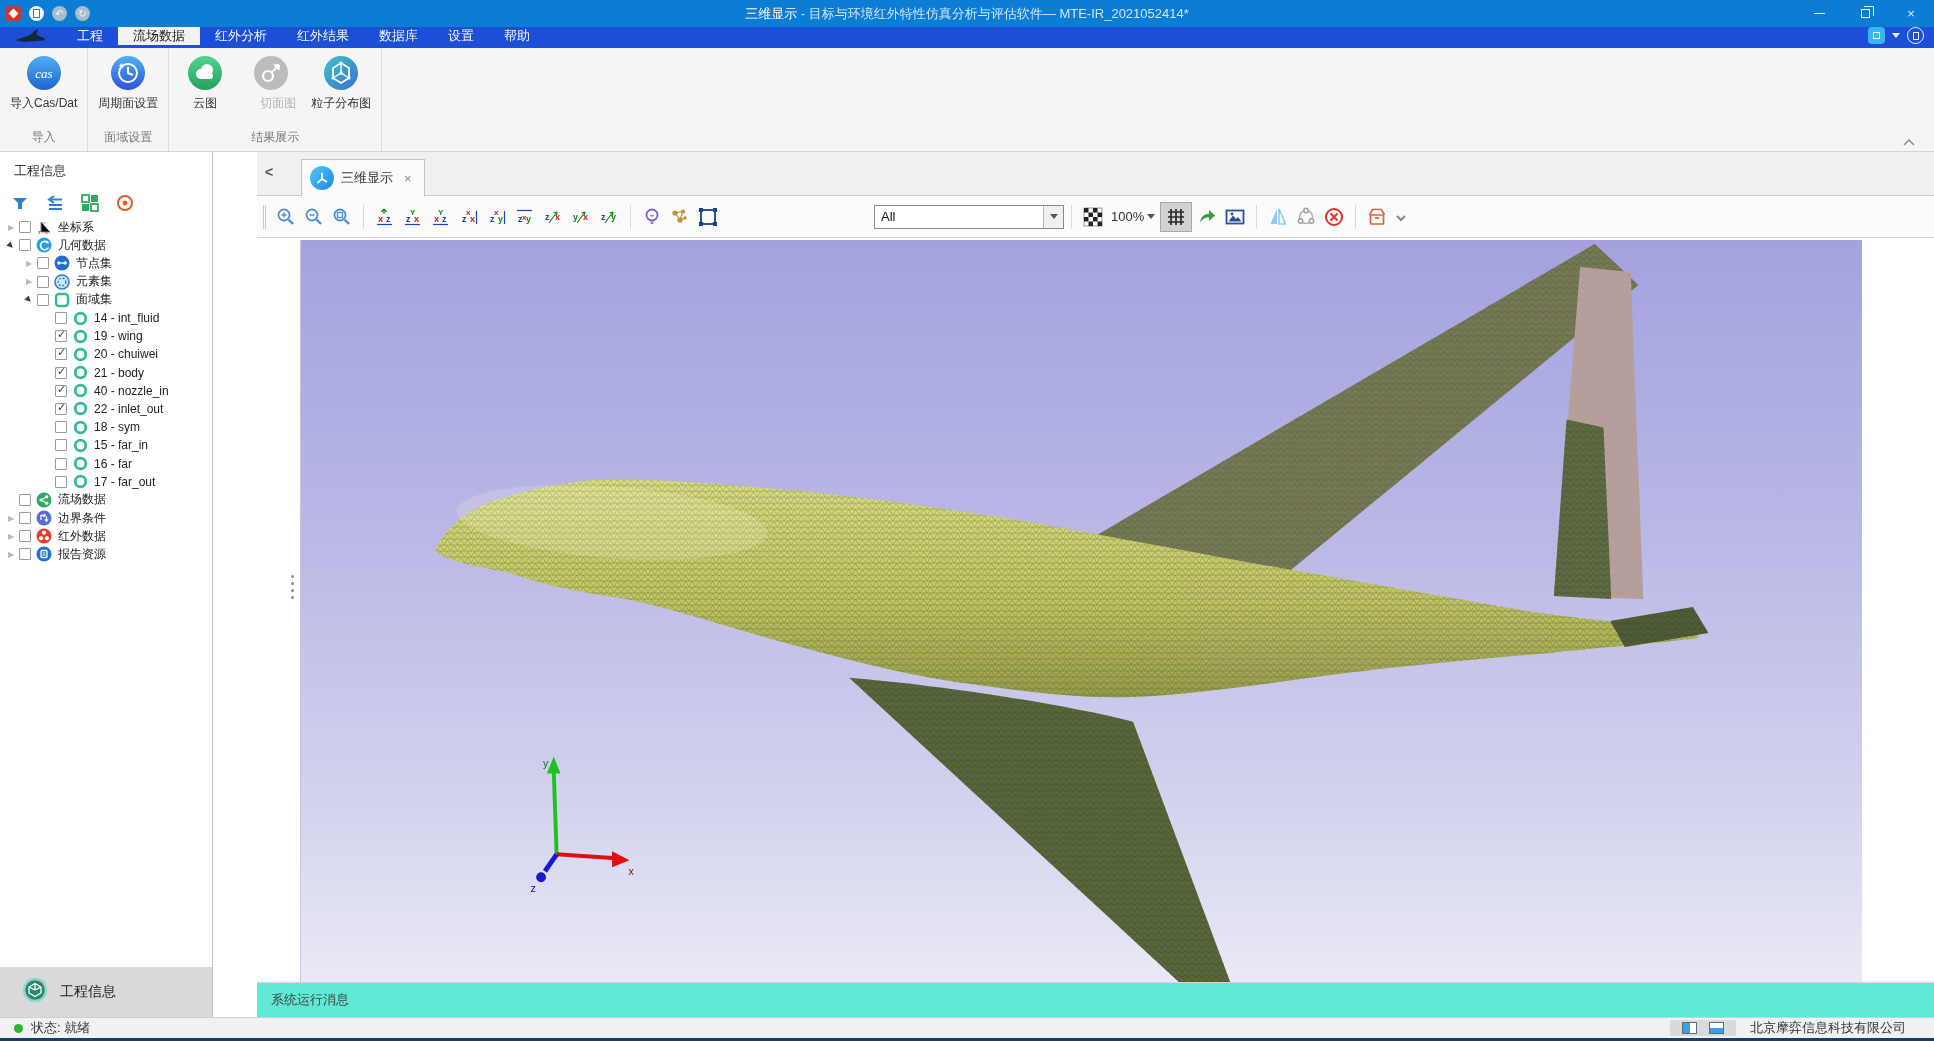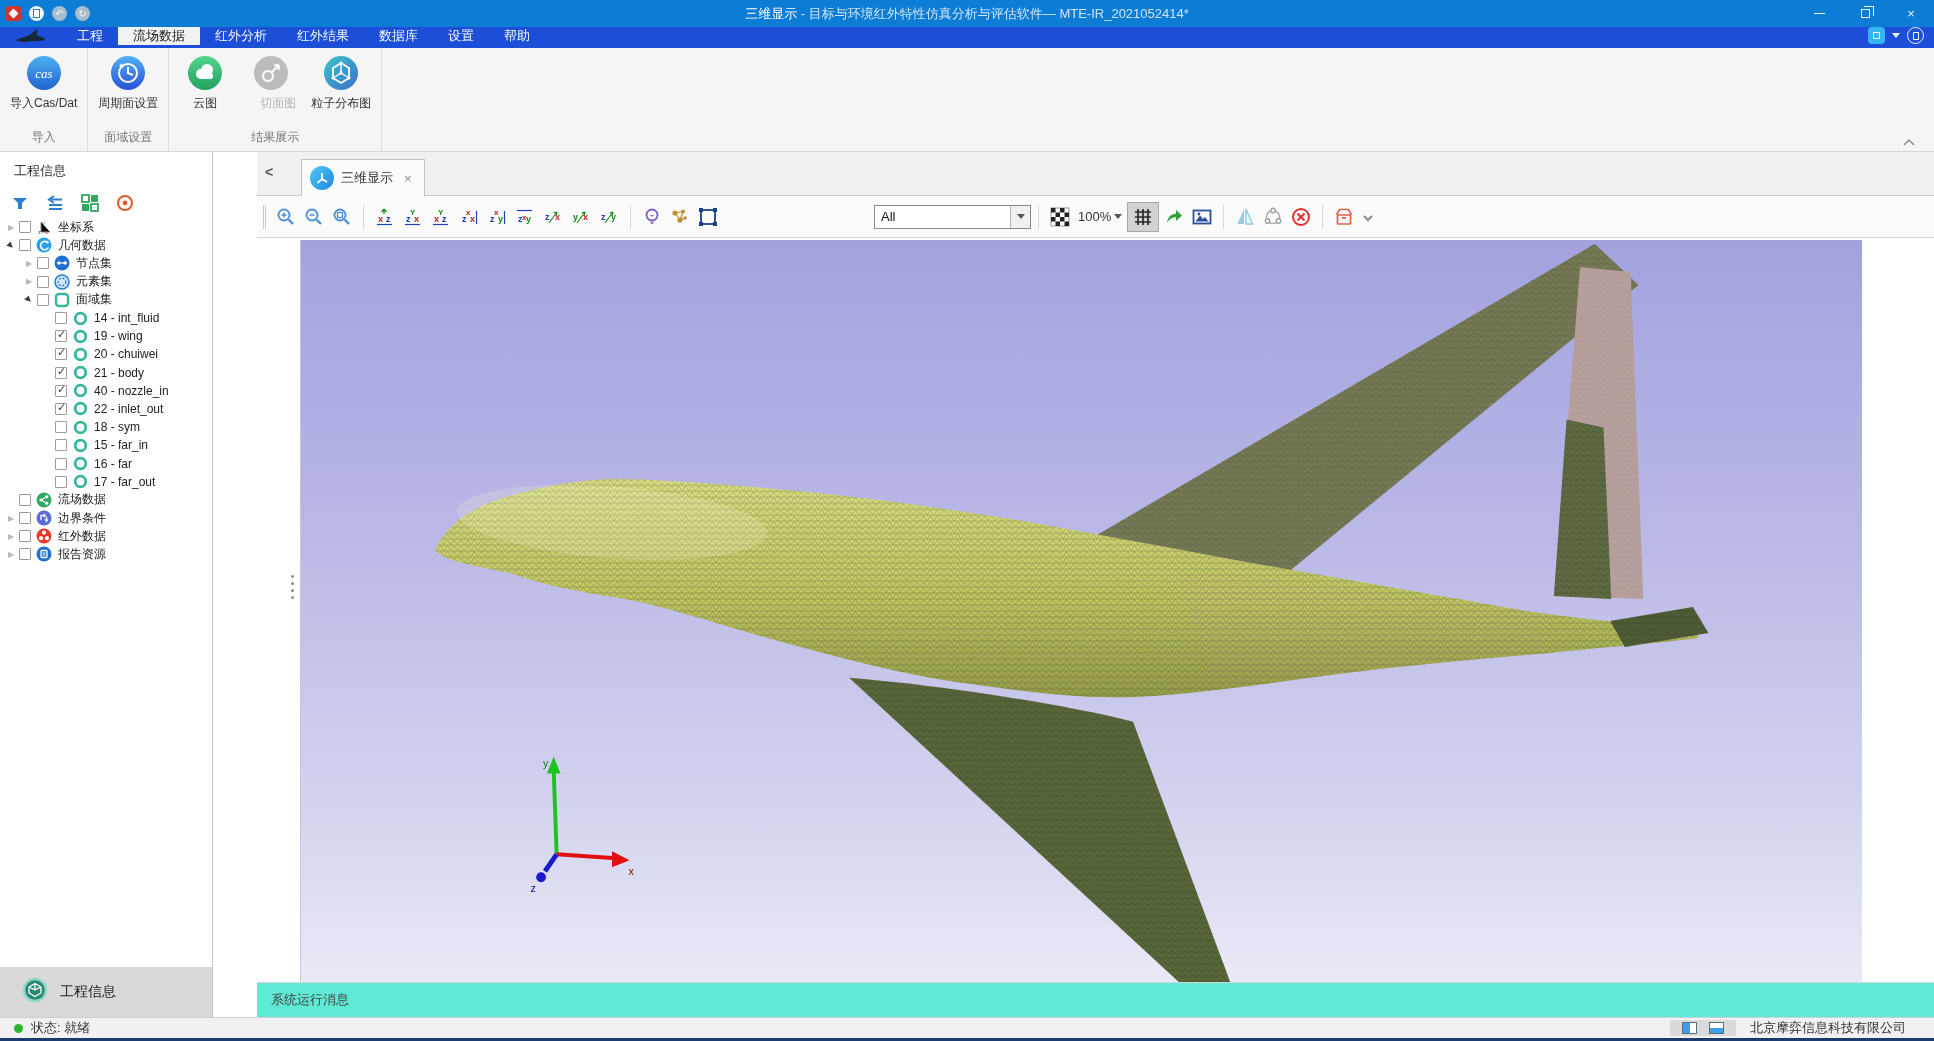--- a/index.html
+++ b/index.html
@@ -92,21 +92,21 @@
   .tabicon { width:24px; height:24px; border-radius:50%;
     background:linear-gradient(135deg,#4fc9f5,#1f86e0); display:flex; align-items:center; justify-content:center; }
 
   #vtoolbar { position:absolute; left:0; top:44px; right:0; height:42px; background:#fbfbfb;
     border-bottom:1px solid #d6d6d6; display:flex; align-items:center; }
   .grip { width:3px; height:24px; border-left:1px solid #c9c9c9; border-right:1px solid #c9c9c9;
     margin:0 6px 0 6px; }
   .vsep { width:1px; height:24px; background:#d9d9d9; margin:0 7px; }
   .ticonbtn { width:26px; height:26px; display:flex; align-items:center; justify-content:center; margin:0 1px; }
   .ticonbtn.pressed { background:#d2d2d2; border:1px solid #a8a8a8; width:32px; height:30px; }
-  #combo { margin-left:152px; width:157px; height:24px; border:1px solid #8a8a8a; background:#fff;
+  #combo { margin-left:152px; width:190px; height:24px; border:1px solid #8a8a8a; background:#fff;
     display:flex; align-items:center; }
   #combo .cval { flex:1; font-size:13px; color:#111; padding-left:6px; }
   #combo .cbtn { width:20px; height:22px; border-left:1px solid #b5b5b5; background:#f0f0f0;
     display:flex; align-items:center; justify-content:center; }
   #zoomlevel { font-size:13px; color:#333; margin:0 4px; display:flex; align-items:center; gap:3px; }
   .caret-sm { width:0; height:0; border-left:4px solid transparent; border-right:4px solid transparent;
     border-top:5px solid #555; }
 
   #viewport { position:absolute; left:0; top:86px; right:0; bottom:35px; background:#fff; }
   #canvas { position:absolute; left:43px; top:2px; right:72px; bottom:0;

